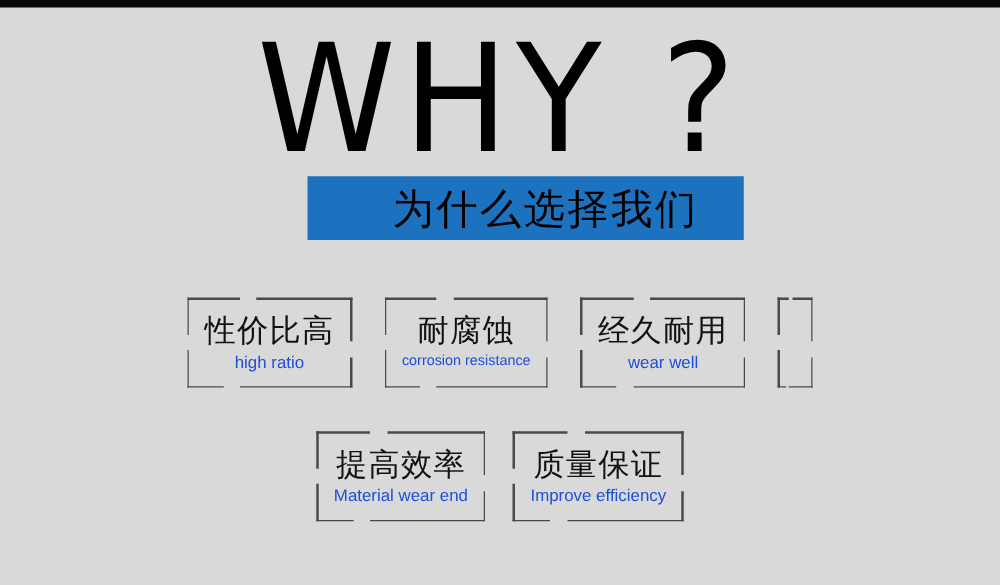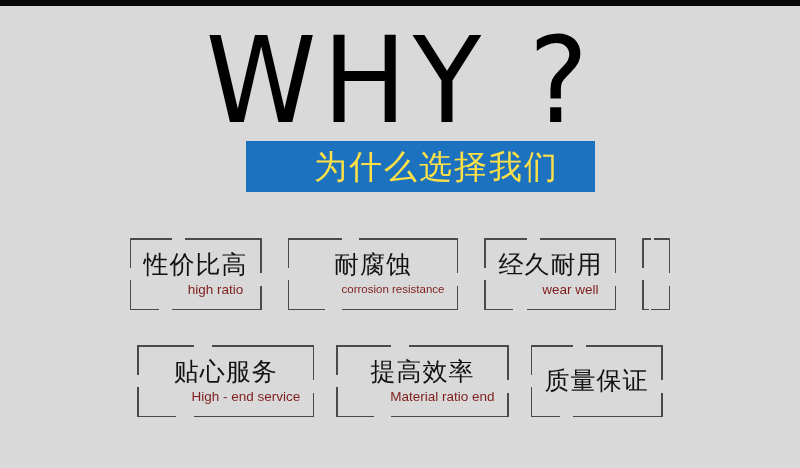--- a/index.html
+++ b/index.html
@@ -29,21 +29,21 @@
     transform:scaleY(1.07);
     transform-origin:top center;
   }
   #hero-banner {
     position:absolute; left:246px; top:135px;
     width:349px; height:51px;
     background:#1d72bf;
     display:flex; align-items:center; justify-content:center;
   }
   #hero-banner-text {
-    color:#fde047;
+    color:#000000;
     font-size:33px;
     line-height:33px;
     letter-spacing:2px;
     font-weight:400;
     font-family:"DejaVu Sans","Liberation Sans",sans-serif;
     white-space:nowrap;
     margin-left:32px;
   }
 
   .feature-row { position:absolute; left:0; width:800px; display:flex; }
@@ -76,27 +76,26 @@
   .feature-cn {
     color:#121212;
     font-size:25px;
     line-height:28px;
     letter-spacing:1px;
     font-weight:400;
     font-family:"DejaVu Sans","Liberation Sans",sans-serif;
     white-space:nowrap;
   }
   .feature-en {
-    color:#7f1d1d;
+    color:#1d4ed8;
     font-size:13.5px;
     line-height:17px;
     margin-top:2px;
     font-weight:400;
     white-space:nowrap;
-    margin-left:40px;
   }
   .feature-en.small   { font-size:11.5px; }
   .feature-en.caps    { font-size:10px; letter-spacing:0.3px; }
 </style>
 </head>
 <body>
 
 <div id="top-bar"></div>
 
 <div id="hero">
@@ -157,39 +156,28 @@
 <div class="feature-row" id="feature-row-2">
     <div class="feature-card">
       <span class="frame-seg frame-tl-h"></span>
       <span class="frame-seg frame-tr-h"></span>
       <span class="frame-seg frame-bl-h"></span>
       <span class="frame-seg frame-br-h"></span>
       <span class="frame-seg frame-tl-v"></span>
       <span class="frame-seg frame-bl-v"></span>
       <span class="frame-seg frame-tr-v"></span>
       <span class="frame-seg frame-br-v"></span>
-      <div class="feature-cn">贴心服务</div>
-      <div class="feature-en ">High - end service</div>
-    </div>
-    <div class="feature-card">
-      <span class="frame-seg frame-tl-h"></span>
-      <span class="frame-seg frame-tr-h"></span>
-      <span class="frame-seg frame-bl-h"></span>
-      <span class="frame-seg frame-br-h"></span>
-      <span class="frame-seg frame-tl-v"></span>
-      <span class="frame-seg frame-bl-v"></span>
-      <span class="frame-seg frame-tr-v"></span>
-      <span class="frame-seg frame-br-v"></span>
       <div class="feature-cn">提高效率</div>
-      <div class="feature-en ">Material ratio end</div>
+      <div class="feature-en ">Material wear end</div>
     </div>
     <div class="feature-card">
       <span class="frame-seg frame-tl-h"></span>
       <span class="frame-seg frame-tr-h"></span>
       <span class="frame-seg frame-bl-h"></span>
       <span class="frame-seg frame-br-h"></span>
       <span class="frame-seg frame-tl-v"></span>
       <span class="frame-seg frame-bl-v"></span>
       <span class="frame-seg frame-tr-v"></span>
       <span class="frame-seg frame-br-v"></span>
       <div class="feature-cn">质量保证</div>
+      <div class="feature-en ">Improve efficiency</div>
     </div>
   </div>
 
 </body></html>

